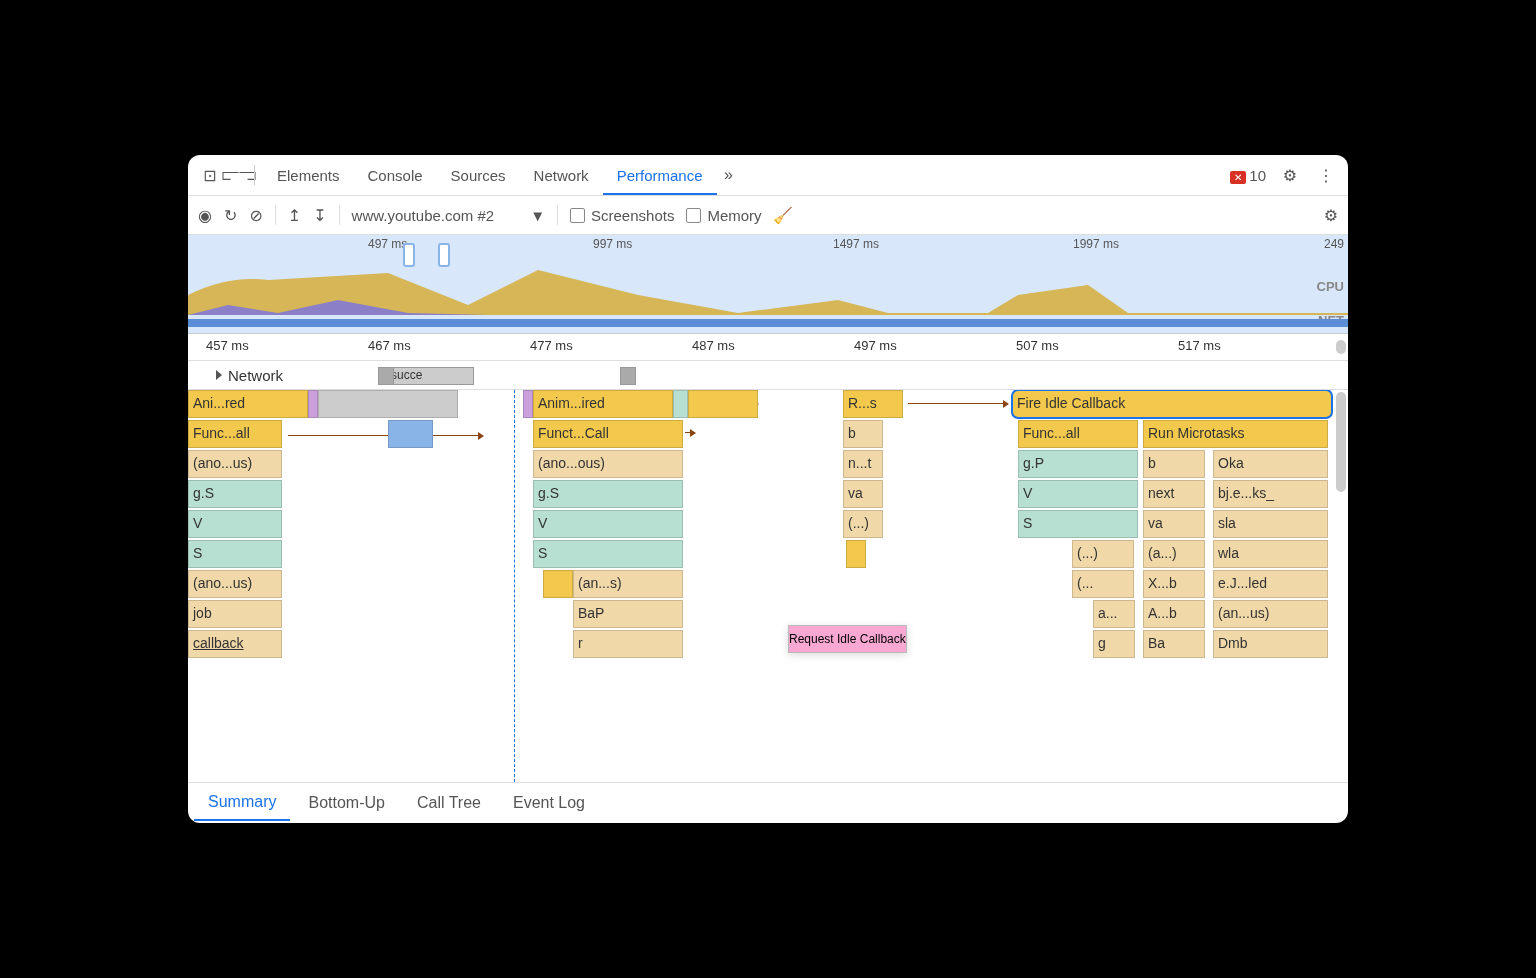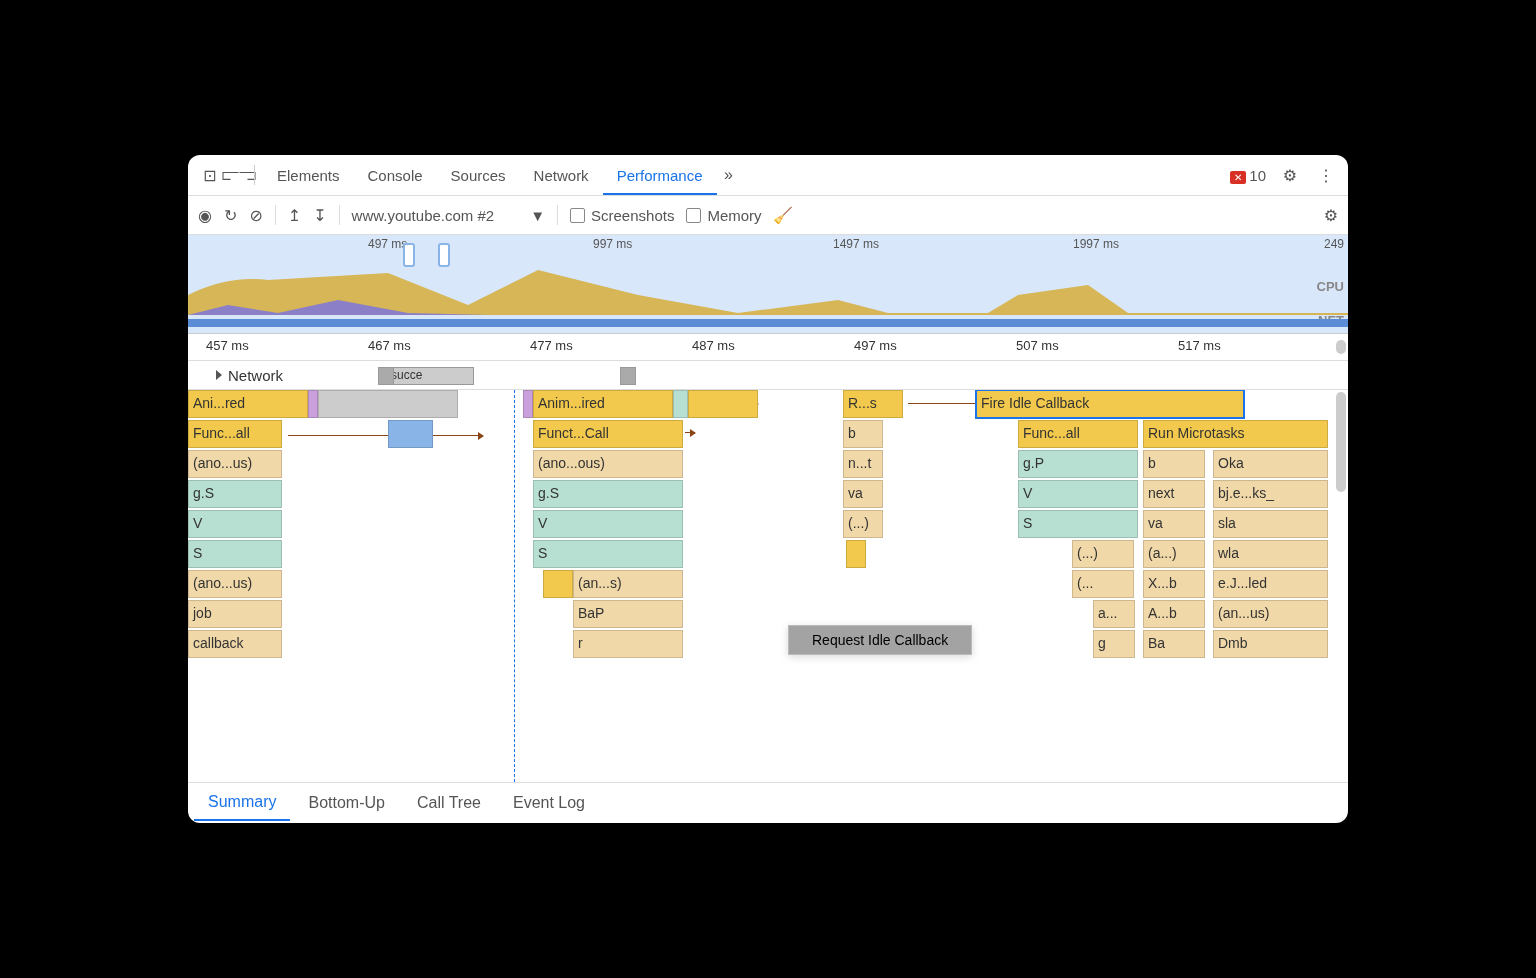--- a/index.html
+++ b/index.html
@@ -32,21 +32,21 @@
 .netbar{position:absolute;top:6px;height:16px;background:#ccc;border:1px solid #999;font-size:12px;padding:0 2px;overflow:hidden}
 .flame{flex:1;position:relative;overflow:hidden;background:#fff;font-size:14px}
 .fr{position:absolute;height:28px;border:1px solid rgba(0,0,0,.15);box-sizing:border-box;overflow:hidden;white-space:nowrap;padding:4px 4px 0;color:#333;font-size:14px}
 .c-yellow{background:#f2c94c}
 .c-tan{background:#f0d8a8}
 .c-teal{background:#b8e0d2}
 .c-gray{background:#ccc}
 .c-purple{background:#c9a0dc}
 .c-blue{background:#89b4e8}
 .c-sel{background:#f2c94c;outline:2px solid #1a73e8;outline-offset:-1px}
-.tooltip{position:absolute;background:#a3a3a3;border:1px solid #bbb;padding:6px 23px;font-size:14px;box-shadow:0 2px 8px rgba(0,0,0,.15);z-index:10}
+.tooltip{position:absolute;background:#f9a8d4;border:1px solid #bbb;padding:6px 0;font-size:12px;box-shadow:0 2px 8px rgba(0,0,0,.15);z-index:10}
 .vline{position:absolute;top:0;bottom:0;width:1px;border-left:1px dashed #1a73e8}
 .arrow{position:absolute;height:1px;border-top:1px solid #8b4513}
 .arrow::after{content:'';position:absolute;right:-1px;top:-4px;border-left:6px solid #8b4513;border-top:4px solid transparent;border-bottom:4px solid transparent}
 .bottom-tabs{height:40px;border-top:1px solid #ddd;display:flex;align-items:center;padding:0 6px;font-size:16px;color:#555;gap:4px}
 .bottom-tabs .btab{padding:8px 14px;cursor:pointer}
 .bottom-tabs .bactive{color:#1a73e8;border-bottom:2px solid #1a73e8}
 .scrollbar{position:absolute;right:2px;width:10px;background:#ccc;border-radius:5px}
 </style>
 </head>
 <body>
@@ -139,21 +139,21 @@
     <div class="tooltip" style="left:600px;top:235px">Request Idle Callback</div>
     <div class="scrollbar" style="top:2px;height:100px"></div>
   <div class="fr c-yellow" style="left: 0px; width: 120px; top: 0px;">Ani...red</div>
       <div class="fr c-purple" style="left: 120px; width: 10px; top: 0px;"></div>
       <div class="fr c-gray" style="left: 130px; width: 140px; top: 0px;"></div>
       <div class="fr c-purple" style="left: 335px; width: 10px; top: 0px;"></div>
       <div class="fr c-yellow" style="left: 345px; width: 140px; top: 0px;">Anim...ired</div>
       <div class="fr c-teal" style="left: 485px; width: 15px; top: 0px;"></div>
       <div class="fr c-yellow" style="left: 500px; width: 70px; top: 0px;"></div>
       <div class="fr c-yellow" style="left: 655px; width: 60px; top: 0px;">R...s</div>
-      <div class="fr c-sel" style="left: 788px; width: 268px; top: 0px;">Fire Idle Callback</div>
+      <div class="fr c-sel" style="left: 824px; width: 320px; top: 0px; border-radius: 6px;">Fire Idle Callback</div>
       <div class="fr c-yellow" style="left: 0px; width: 94px; top: 30px;">Func...all</div>
       <div class="fr c-blue" style="left: 200px; width: 45px; top: 30px;"></div>
       <div class="fr c-yellow" style="left: 345px; width: 150px; top: 30px;">Funct...Call</div>
       <div class="fr c-tan" style="left: 655px; width: 40px; top: 30px;">b</div>
       <div class="fr c-yellow" style="left: 830px; width: 120px; top: 30px;">Func...all</div>
       <div class="fr c-yellow" style="left: 955px; width: 185px; top: 30px;">Run Microtasks</div>
       <div class="fr c-tan" style="left: 0px; width: 94px; top: 60px;">(ano...us)</div>
       <div class="fr c-tan" style="left: 345px; width: 150px; top: 60px;">(ano...ous)</div>
       <div class="fr c-tan" style="left: 655px; width: 40px; top: 60px;">n...t</div>
       <div class="fr c-teal" style="left: 830px; width: 120px; top: 60px;">g.P</div>
@@ -181,21 +181,21 @@
       <div class="fr c-yellow" style="left: 355px; width: 30px; top: 180px;"></div>
       <div class="fr c-tan" style="left: 385px; width: 110px; top: 180px;">(an...s)</div>
       <div class="fr c-tan" style="left: 884px; width: 62px; top: 180px;">(...</div>
       <div class="fr c-tan" style="left: 955px; width: 62px; top: 180px;">X...b</div>
       <div class="fr c-tan" style="left: 1025px; width: 115px; top: 180px;">e.J...led</div>
       <div class="fr c-tan" style="left: 0px; width: 94px; top: 210px;">job</div>
       <div class="fr c-tan" style="left: 385px; width: 110px; top: 210px;">BaP</div>
       <div class="fr c-tan" style="left: 905px; width: 42px; top: 210px;">a...</div>
       <div class="fr c-tan" style="left: 955px; width: 62px; top: 210px;">A...b</div>
       <div class="fr c-tan" style="left: 1025px; width: 115px; top: 210px;">(an...us)</div>
-      <div class="fr c-tan" style="left: 0px; width: 94px; top: 240px;">callback</div>
+      <div class="fr c-tan" style="left: 0px; width: 94px; top: 240px; text-decoration: underline;">callback</div>
       <div class="fr c-tan" style="left: 385px; width: 110px; top: 240px;">r</div>
       <div class="fr c-tan" style="left: 905px; width: 42px; top: 240px;">g</div>
       <div class="fr c-tan" style="left: 955px; width: 62px; top: 240px;">Ba</div>
       <div class="fr c-tan" style="left: 1025px; width: 115px; top: 240px;">Dmb</div>
     </div>
 
   <div class="bottom-tabs" id="btabs">
       <span class="btab bactive">Summary</span>
       <span class="btab">Bottom-Up</span>
       <span class="btab">Call Tree</span>

